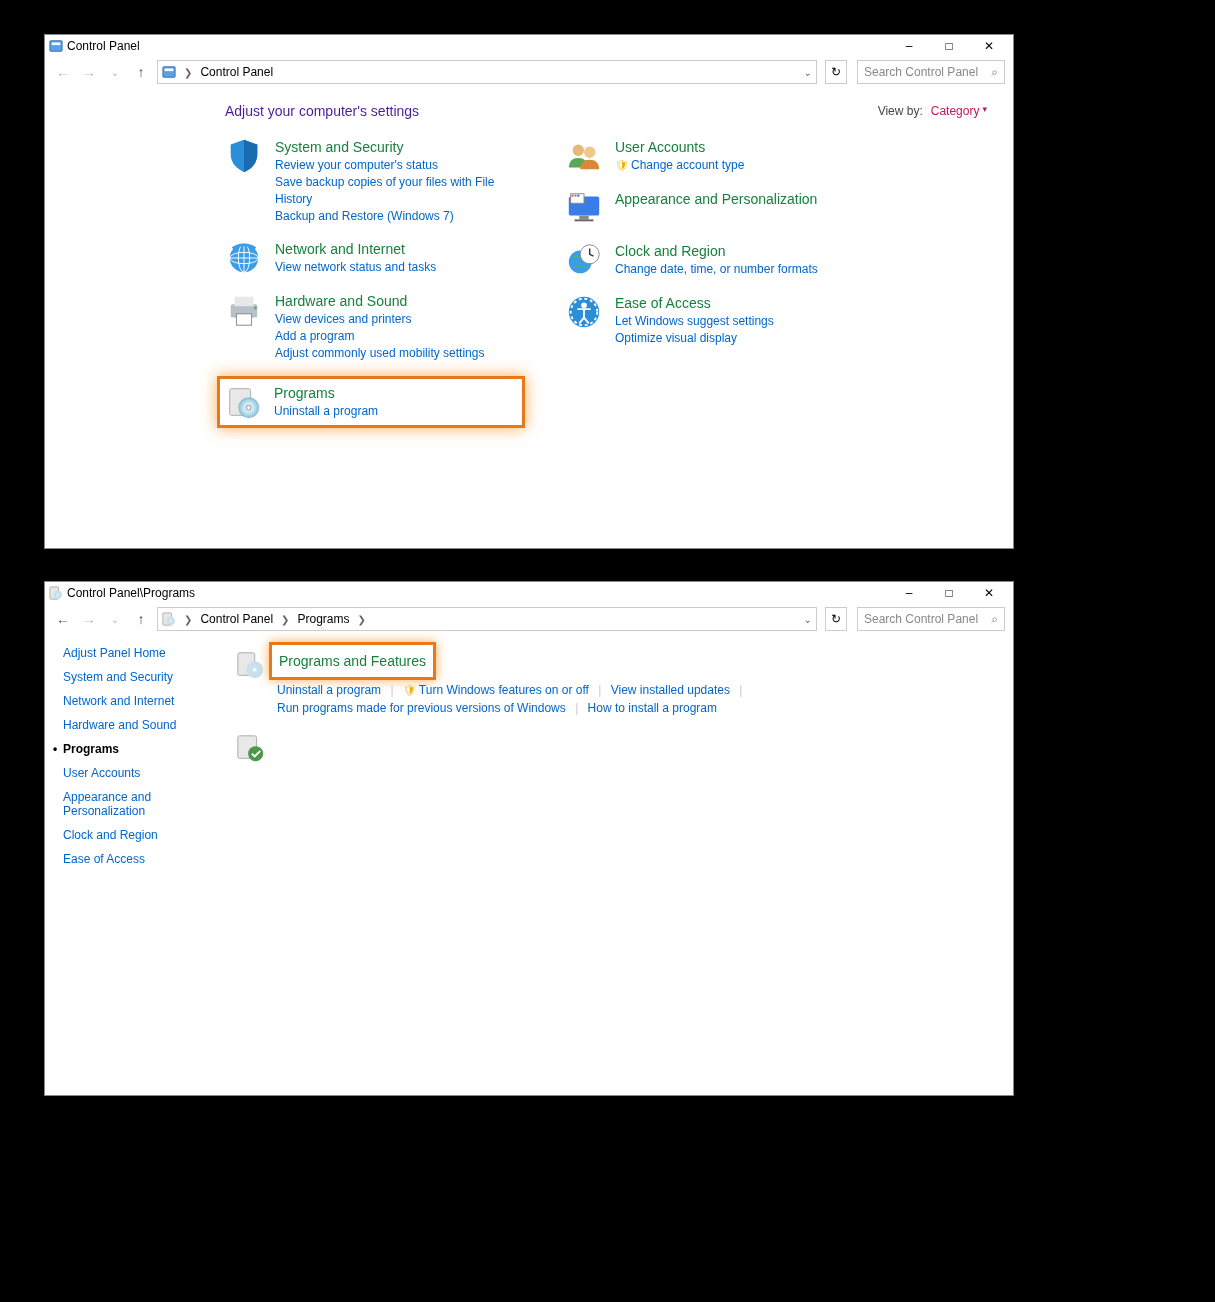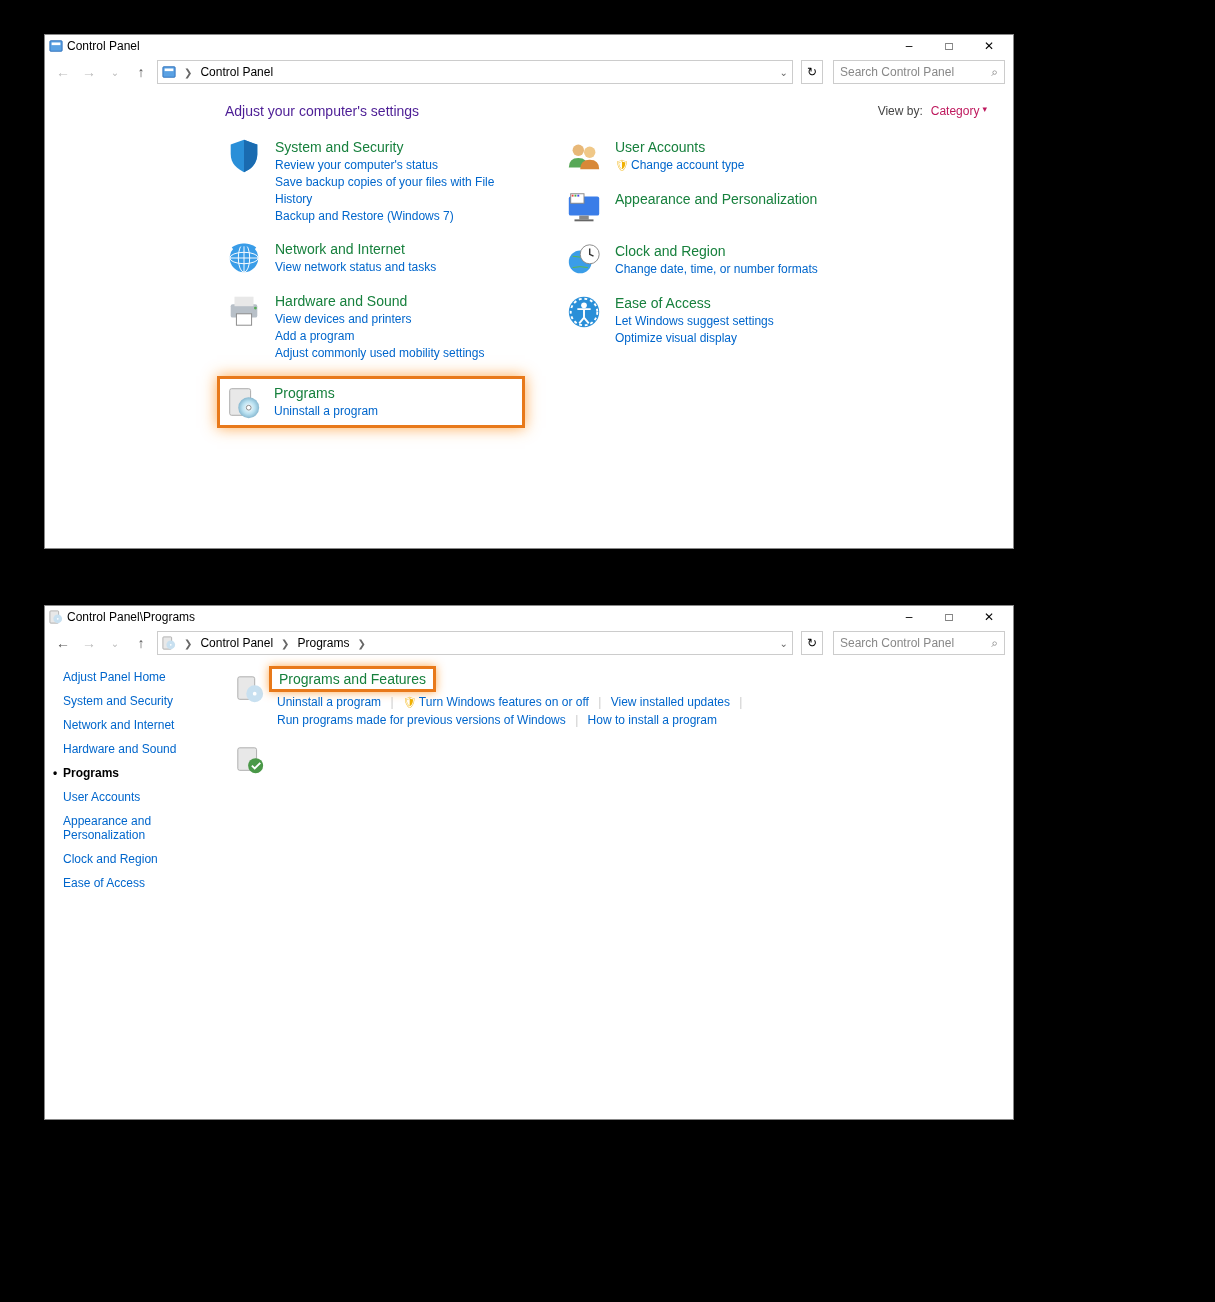--- a/index.html
+++ b/index.html
@@ -1,33 +1,33 @@
 <!DOCTYPE html>
 <html><head>
 <meta charset="utf-8">
 <style>
 * { box-sizing: border-box; margin: 0; padding: 0; font-family: "Segoe UI", sans-serif; }
 body { background: #000; width: 1215px; height: 1302px; position: relative; }
 .window { position: absolute; background: #fff; border: 1px solid #888; }
 .win1 { left: 44px; top: 34px; width: 970px; height: 515px; }
-.win2 { left: 44px; top: 605px; width: 970px; height: 515px; }
+.win2 { left: 44px; top: 581px; width: 970px; height: 515px; }
 
 .titlebar { height: 22px; display: flex; align-items: center; padding: 0 4px; font-size: 12px; color: #000; }
 .titlebar .ticon { width: 14px; height: 14px; margin-right: 4px; display: inline-flex; }
 .titlebar .spacer { flex: 1; }
 .winbtn { width: 40px; height: 21px; display: inline-flex; align-items: center; justify-content: center; font-size: 12px; }
 
 .navbar { height: 30px; display: flex; align-items: center; padding: 3px 8px; gap: 6px; border-bottom: 0; }
 .navbtn { width: 20px; height: 20px; display: inline-flex; align-items: center; justify-content: center; color: #555; font-size: 14px; }
 .navbtn.disabled { color: #bbb; }
 .addrbox { flex: 1; height: 24px; border: 1px solid #ccc; display: flex; align-items: center; padding: 0 4px; font-size: 12px; color: #000; gap: 4px; }
 .addrbox .spacer { flex: 1; }
 .bc-sep { color: #666; font-size: 10px; padding: 0 4px; }
 .refresh { width: 22px; height: 24px; border: 1px solid #ccc; margin-left: 2px; display: flex; align-items: center; justify-content: center; font-size: 12px; }
-.searchbox { width: 172px; height: 24px; border: 1px solid #ccc; margin-left: 4px; display: flex; align-items: center; padding: 0 6px; font-size: 12px; color: #888; }
+.searchbox { width: 148px; height: 24px; border: 1px solid #ccc; margin-left: 4px; display: flex; align-items: center; padding: 0 6px; font-size: 12px; color: #888; }
 .searchbox input { border: none; outline: none; width: 100%; font-size: 12px; color: #444; }
 .searchbox input::placeholder { color: #888; }
 .searchbox .sicon { color: #888; font-size: 12px; margin-left: 4px; }
 
 .content1 { padding: 16px 0 0 0; position: relative; }
 .heading-row { display: flex; align-items: center; justify-content: space-between; padding: 0 26px 0 180px; }
 .heading-row h1 { font-size: 14px; color: #4c1d95; font-weight: 400; }
 .viewby { font-size: 12px; color: #444; display: flex; align-items: center; gap: 8px; }
 .viewby .sel { color: #be185d; display: inline-flex; align-items: flex-start; gap: 3px; }
 
@@ -42,21 +42,21 @@
 
 .content2 { display: flex; height: calc(100% - 52px); }
 .sidepanel { width: 174px; padding: 12px 12px 0 18px; font-size: 12px; }
 .sidepanel a { display: block; color: #0066cc; margin-bottom: 10px; text-decoration: none; }
 .sidepanel a.current { color: #000; font-weight: 600; position: relative; }
 .sidepanel a.current::before { content: "•"; position: absolute; left: -10px; top: 0; color: #000; }
 .mainpanel { flex: 1; padding: 12px 16px 0 16px; }
 .pgroup { display: flex; gap: 12px; margin-bottom: 12px; }
 .pgroup .gicon { width: 30px; height: 30px; flex-shrink: 0; margin-top: 4px; }
 .ptitle { color: #17803d; font-size: 14px; display: inline-block; }
-.highlight2 { border: 3px solid #e8791a; box-shadow: 0 0 10px rgba(255,150,40,0.8); padding: 1px 7px; margin: -4px -8px 1px -8px; display: inline-block; }
+.highlight2 { border: 3px solid #e8791a; box-shadow: 0 0 10px rgba(255,150,40,0.8); padding: 7px 7px; margin: -4px -8px 1px -8px; display: inline-block; }
 .plinks { font-size: 12px; color: #0066cc; line-height: 18px; }
 .plinks span.lnk { display: inline; }
 .plinks .sep { color: #ccc; margin: 0 6px; }
 .shield { color: #f0b000; font-size: 11px; margin-right: 2px; }
 
 svg.ic { width: 100%; height: 100%; }
 </style>
 </head>
 <body>
 

